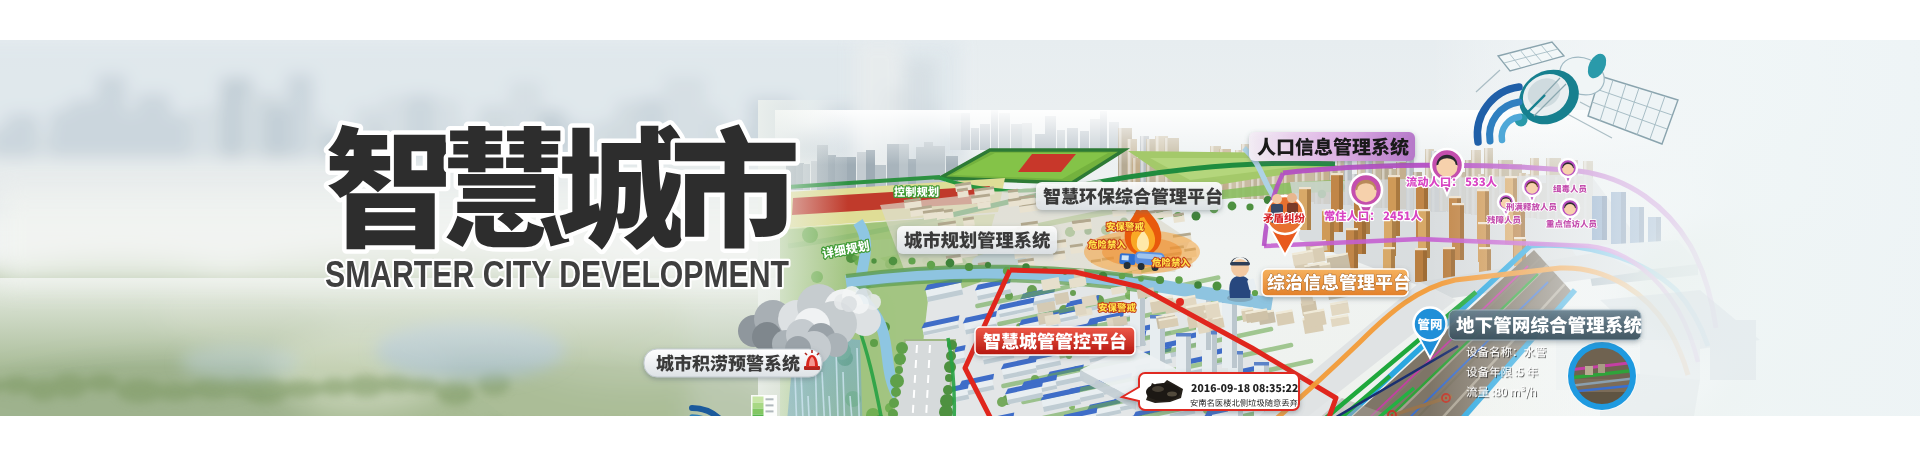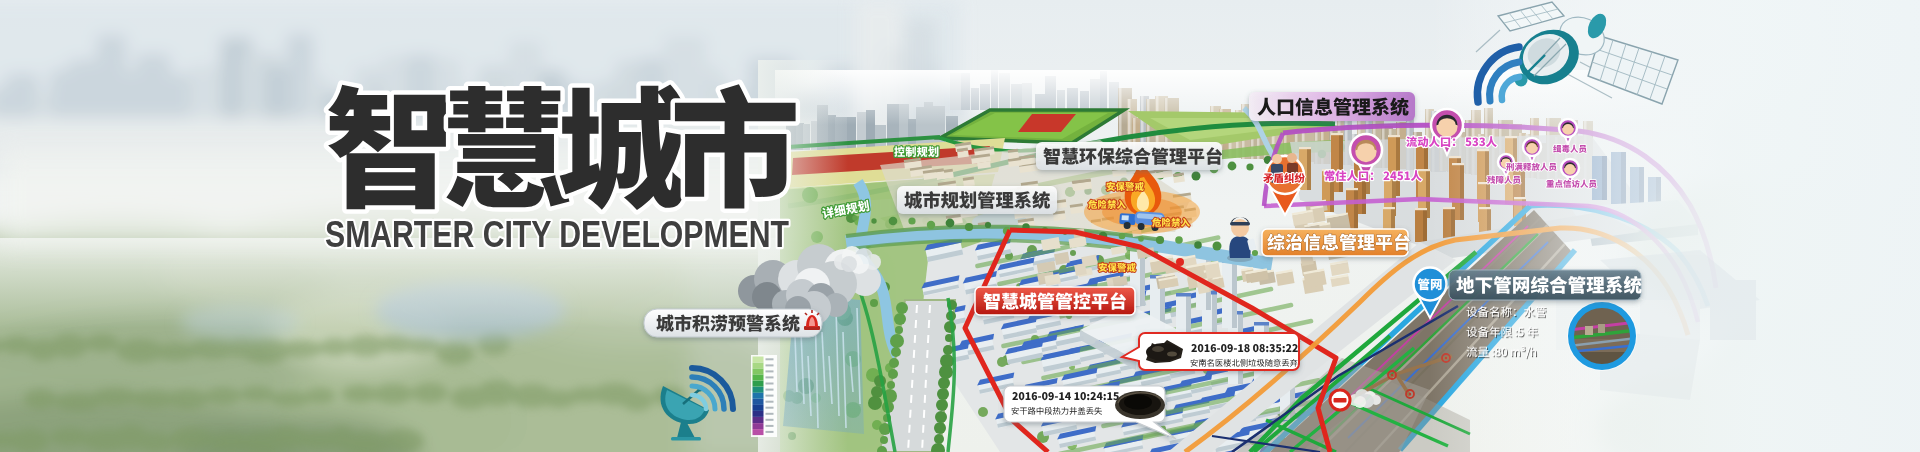--- a/index.html
+++ b/index.html
@@ -1,15 +1,15 @@
 <!DOCTYPE html>
 <html><head><meta charset="utf-8"><title>Smart City</title>
 <style>
 html,body{margin:0;padding:0;background:#ffffff;}
-#banner{position:relative;width:1920px;height:452px;overflow:hidden;font-family:"Liberation Sans",sans-serif;}
+#banner{position:relative;width:1920px;height:376px;overflow:hidden;font-family:"Liberation Sans",sans-serif;margin-top:40px;}
 </style></head>
 <body>
 
 <div id="banner">
 <svg width="1920" height="452" viewBox="0 0 1920 452">
 <defs>
 
 <linearGradient id="bgv" x1="0" y1="0" x2="0" y2="1">
  <stop offset="0" stop-color="#e7edf0"></stop>
           <stop offset="0.45" stop-color="#f0f3f2"></stop>

